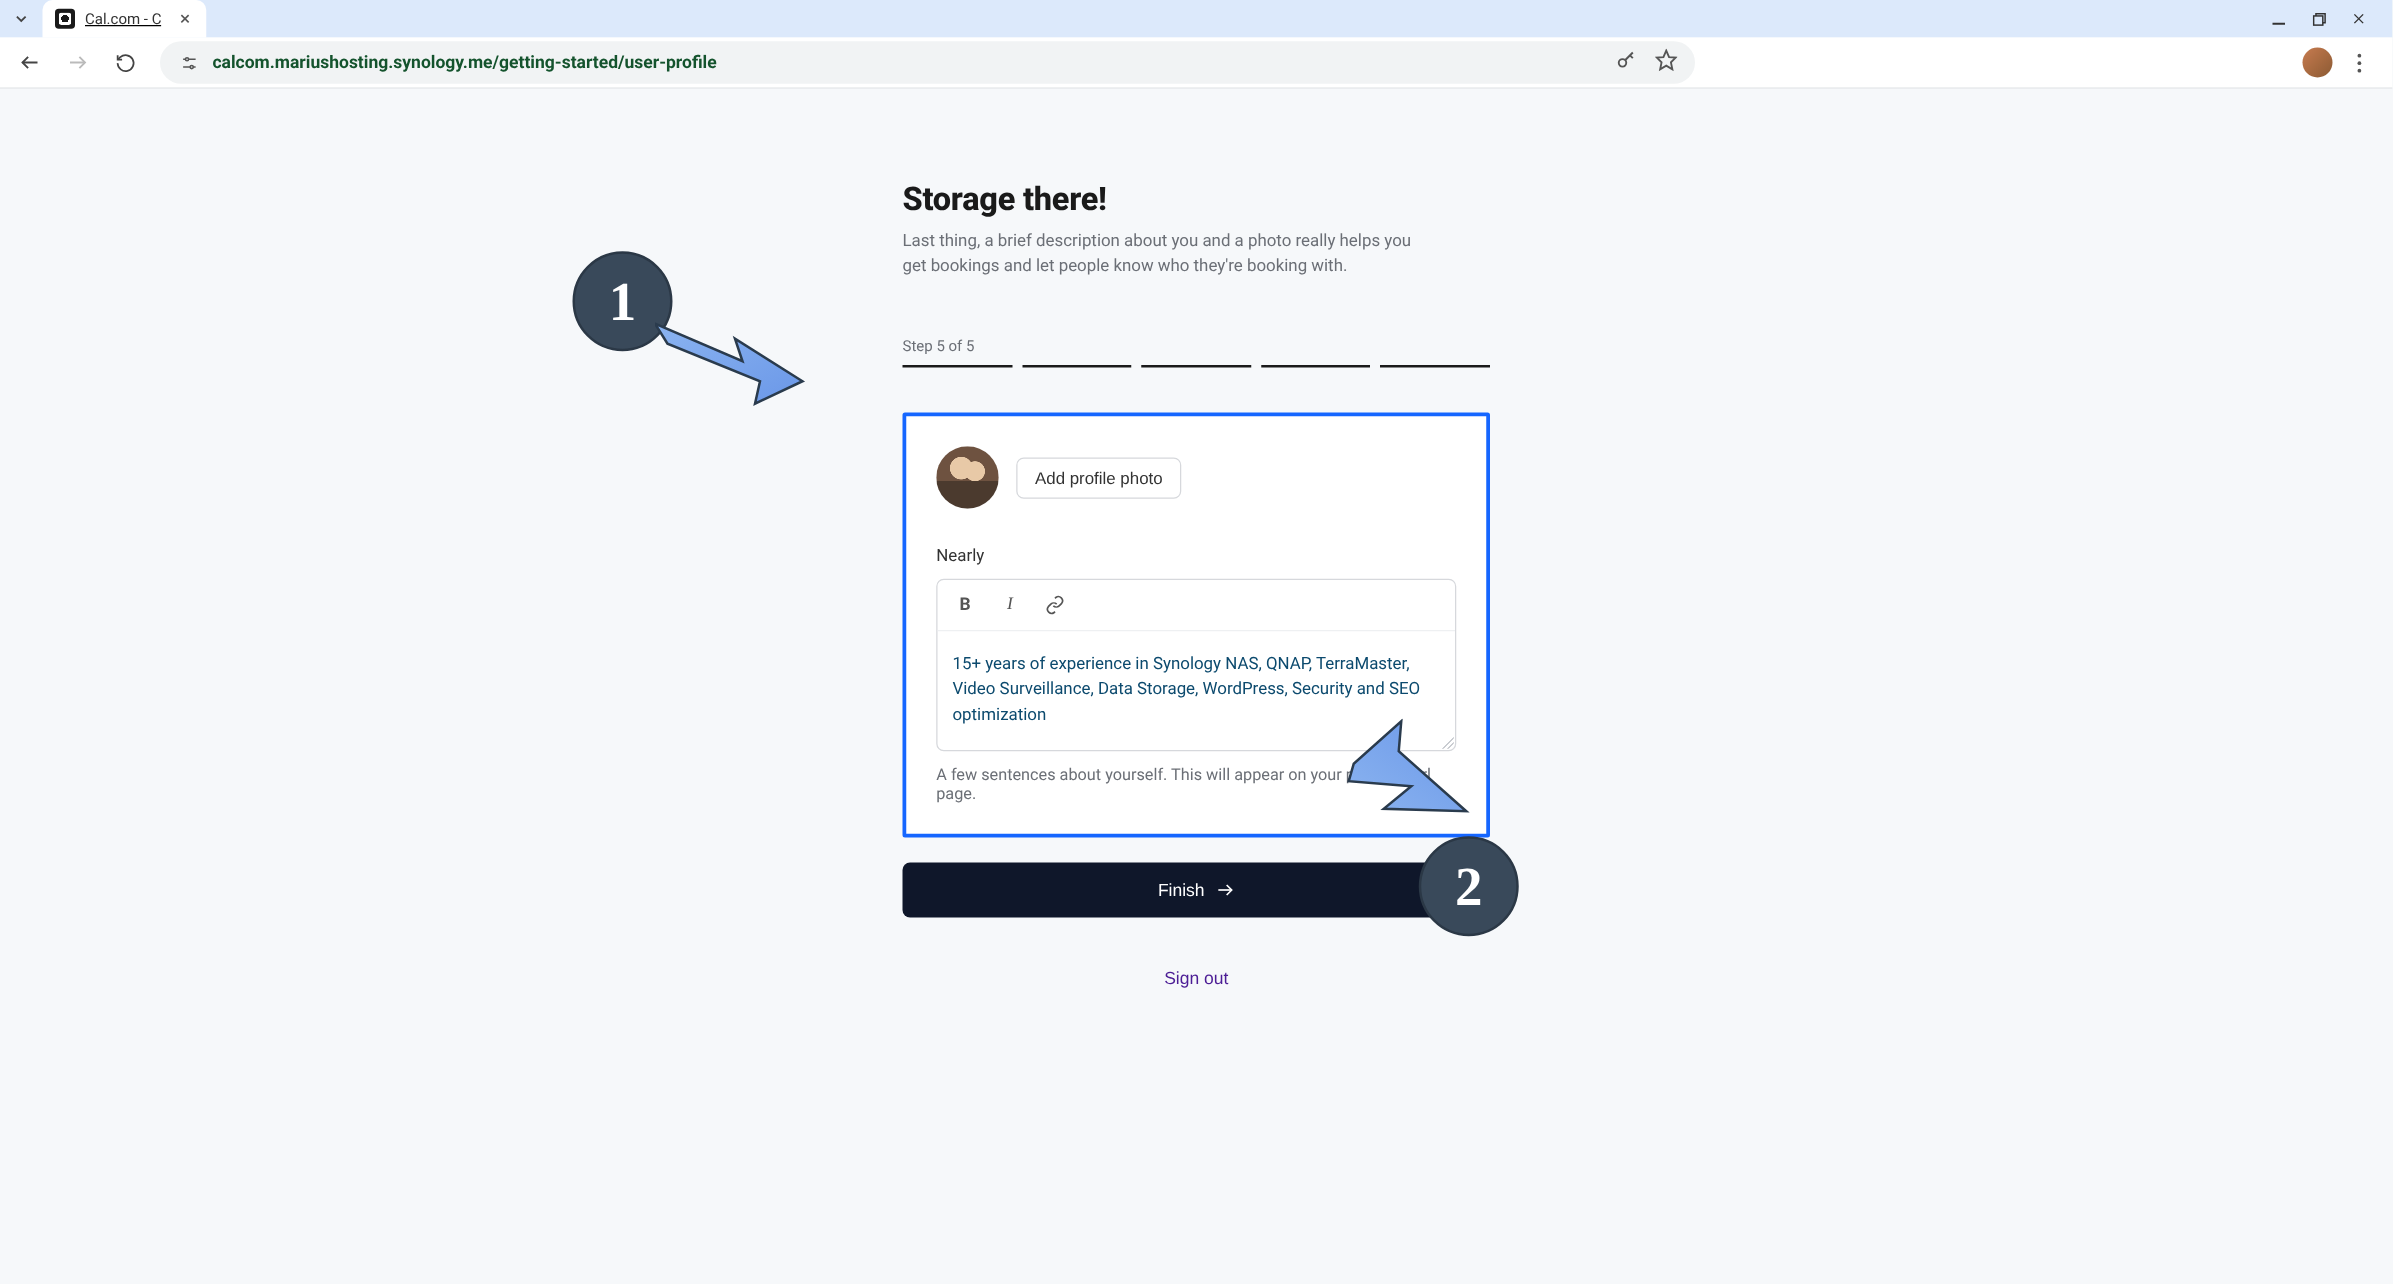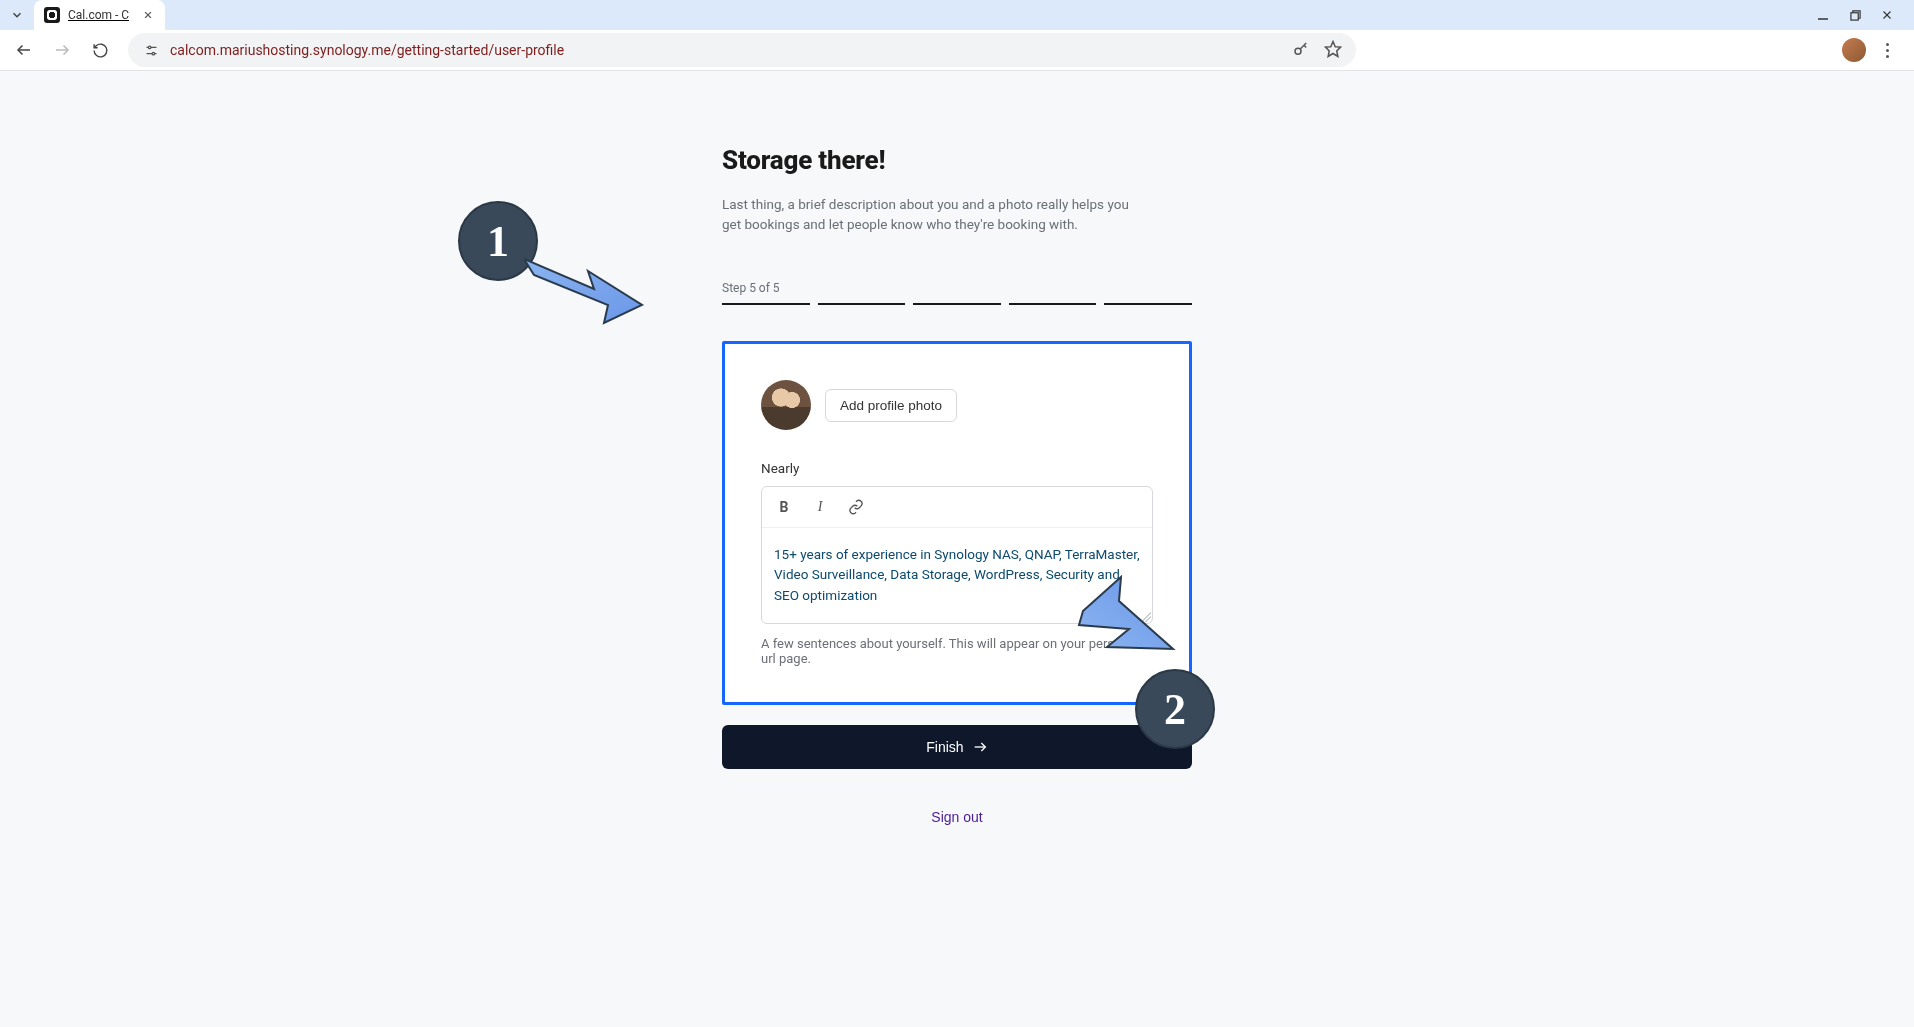--- a/index.html
+++ b/index.html
@@ -117,21 +117,21 @@
     padding: 0 14px;
     gap: 10px;
     font-size: 14px;
     color: #3c4043;
     margin-left: 6px;
   }
   .addressbar .site-icon {
     width: 18px; height: 18px; display: flex; align-items: center; justify-content: center;
     color: #555;
   }
-  .addressbar .url-text { color: #7f1d1d; }
+  .addressbar .url-text { color: #14532d; font-weight: bold; }
   .addressbar .trail-icons { margin-left: auto; display: flex; gap: 14px; color: #555; }
   .toolbar-right {
     margin-left: auto;
     display: flex;
     align-items: center;
     gap: 12px;
     padding-right: 10px;
   }
   .avatar-small {
     width: 24px; height: 24px; border-radius: 50%;
@@ -156,21 +156,21 @@
     margin: 0 auto;
     padding-top: 74px;
   }
   .page-title {
     font-size: 26px;
     font-weight: 800;
     color: #1a1a1a;
     letter-spacing: -0.2px;
   }
   .page-subtitle {
-    margin-top: 20px;
+    margin-top: 9px;
     font-size: 13.5px;
     line-height: 1.45;
     color: #6b6f76;
     max-width: 420px;
   }
   .step-label {
     margin-top: 47px;
     font-size: 12px;
     color: #6b6f76;
   }
@@ -180,21 +180,21 @@
     margin-top: 8px;
   }
   .progress .seg {
     flex: 1;
     height: 2px;
     background: #1a1a1a;
   }
   .card {
     background: #fff;
     margin-top: 36px;
-    padding: 36px;
+    padding: 24px;
     border: 3px solid #1566ff;
     border-radius: 2px;
   }
   .photo-row {
     display: flex;
     align-items: center;
     gap: 14px;
   }
   .profile-avatar {
     width: 50px; height: 50px; border-radius: 50%;

